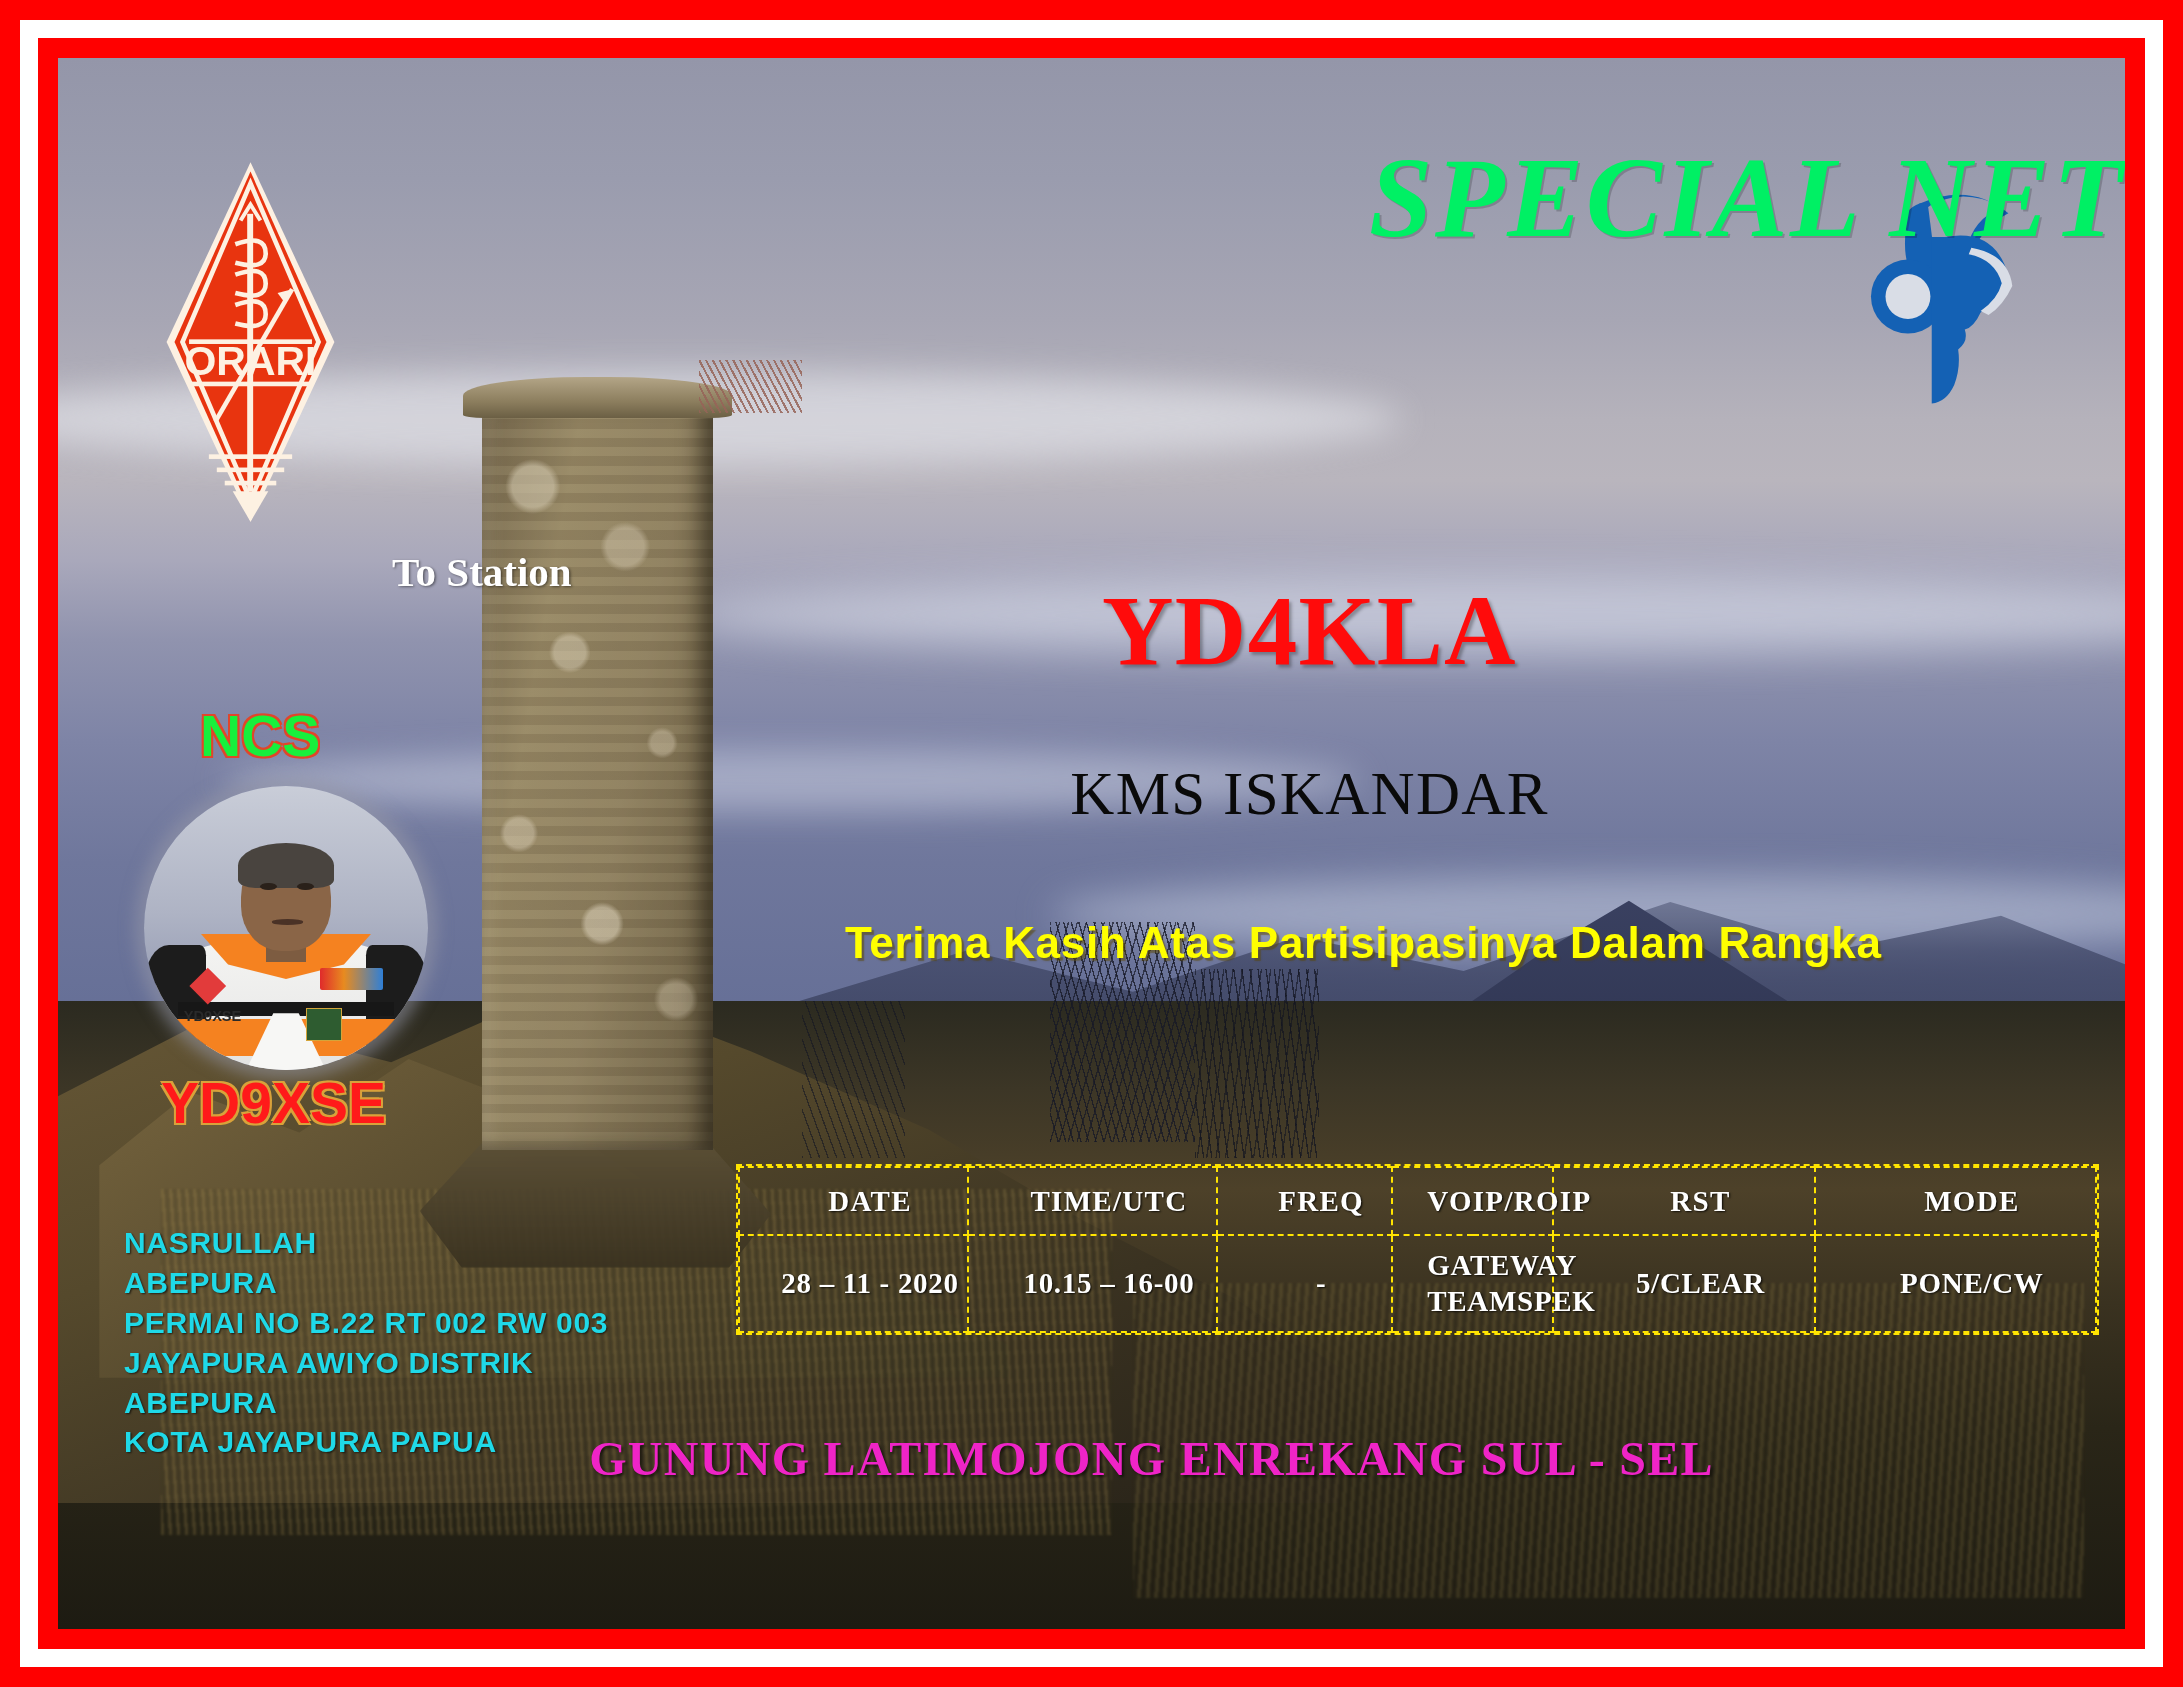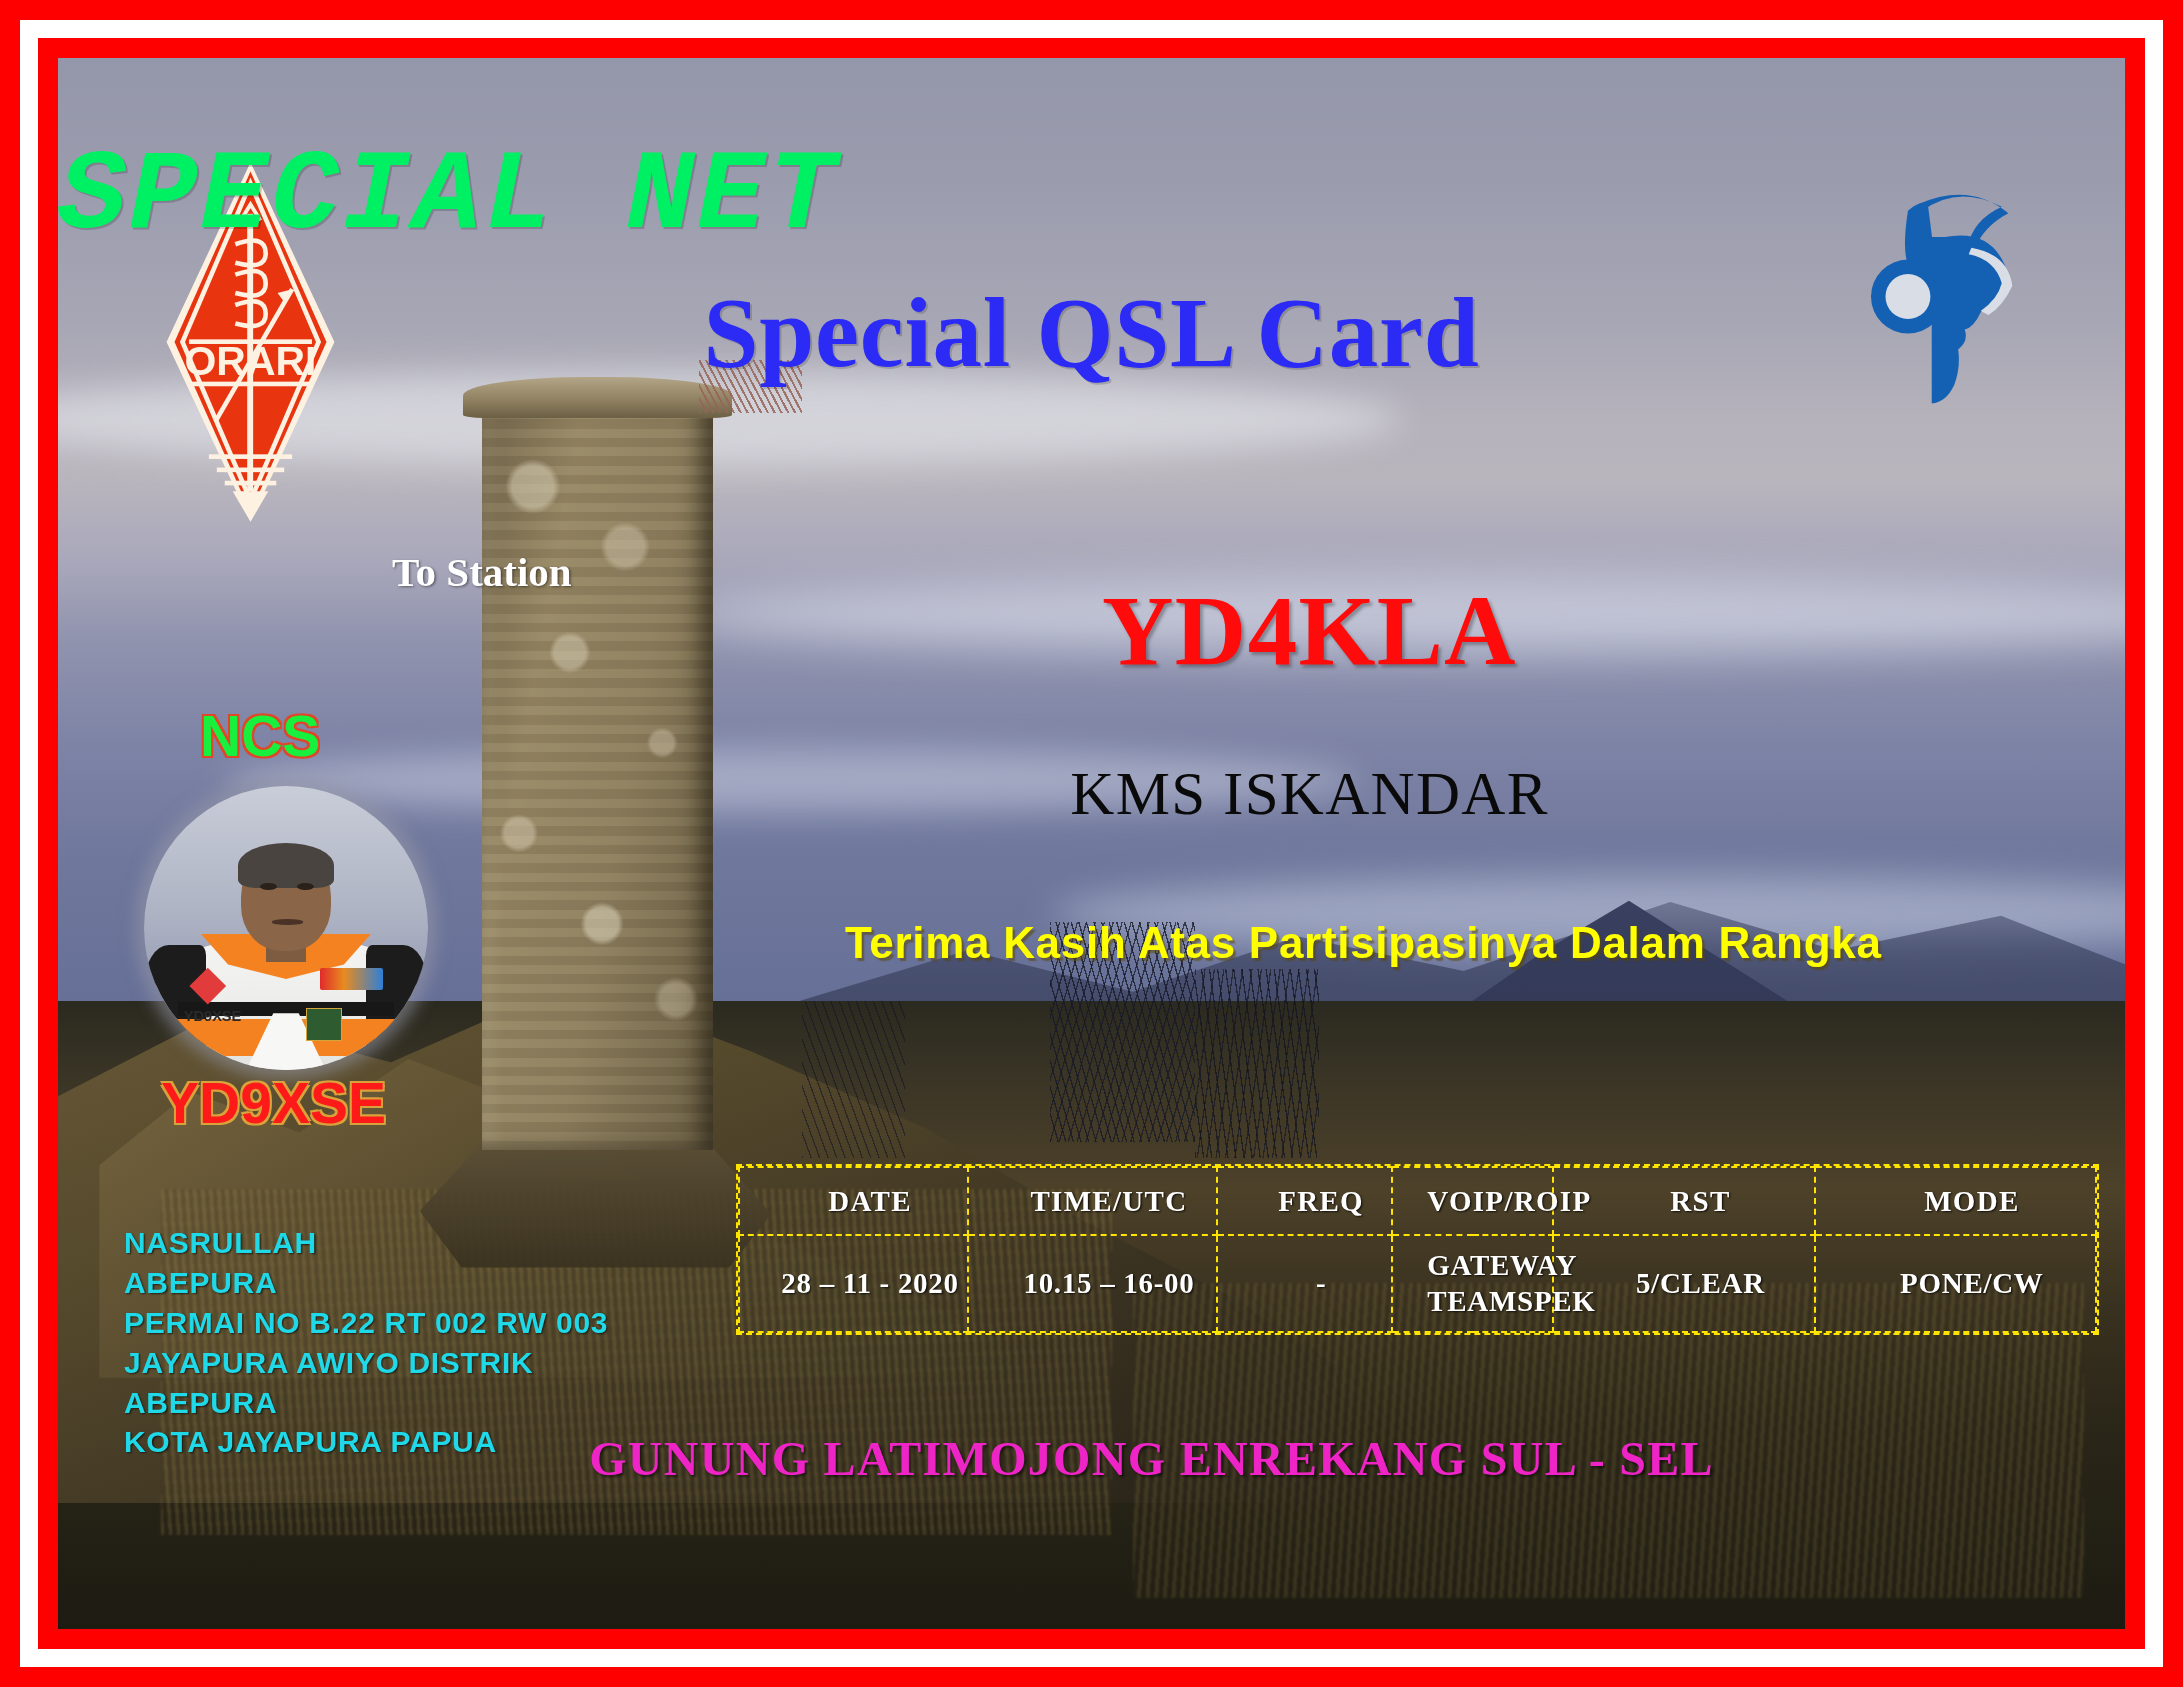--- a/index.html
+++ b/index.html
@@ -78,22 +78,22 @@
                repeating-linear-gradient(106deg,rgba(22,24,38,.70) 0 1.3px,transparent 1.3px 8.6px);}
   .treeB{position:absolute;left:55%;top:58%;width:6%;height:12%;
     background:repeating-linear-gradient(82deg,rgba(18,20,32,.72) 0 1.3px,transparent 1.3px 8px),
                repeating-linear-gradient(98deg,rgba(18,20,32,.62) 0 1.3px,transparent 1.3px 9.3px);}
   .treeC{position:absolute;left:36%;top:60%;width:5%;height:10%;
     background:repeating-linear-gradient(70deg,rgba(20,22,34,.60) 0 1.3px,transparent 1.3px 8px);}
 
   
   .t{position:absolute;white-space:nowrap;}
 
-  .title-net{left:0;right:0;top:74px;text-align:left;font-size:114px;font-weight:bold;font-style:italic;
-    color:#00f064;font-family:Liberation Mono, monospace;letter-spacing:2.6px;
+  .title-net{left:0;right:0;top:74px;text-align:right;font-size:114px;font-weight:bold;font-style:italic;
+    color:#00f064;font-family:Liberation Serif, serif;letter-spacing:2.6px;
     text-shadow:2px 2px 0 rgba(0,0,0,.18);}
   .title-qsl{left:0;right:0;top:218px;text-align:center;font-size:99px;font-weight:bold;
     color:#2b2bf5;font-family:"Liberation Serif",serif;letter-spacing:0.7px;
     text-shadow:2px 2px 0 rgba(0,0,0,.16);}
 
   .to-station{left:334px;top:490px;font-size:41px;font-weight:bold;color:#ffffff;
     font-family:"Liberation Serif",serif;text-shadow:1.3px 1.3px 2.6px rgba(0,0,0,.45);}
 
   .ncs{left:142px;top:645px;font-size:57px;font-weight:bold;color:#17f03c;
     font-family:"Liberation Sans",sans-serif;
@@ -234,21 +234,20 @@
         <path d="M62 66 q18 -16 30 -10 l14 108 q-20 10 -36 -2 q-20 -20 -8 -96 z" fill="#1461b4"></path>
         <circle cx="62" cy="196" r="56" fill="#1461b4"></circle>
         <circle cx="62" cy="196" r="34" fill="#d9dde6"></circle>
         <path d="M118 106 q76 -14 96 58 q-16 40 -42 56 q-10 22 -24 26 q6 18 -10 30 q4 28 -6 54
                  q-12 26 -34 28 l0 -252 z" fill="#1461b4"></path>
         <path d="M158 122 q56 10 62 58 q-14 30 -36 44 l-12 -6 q26 -18 32 -42 q-10 -36 -50 -44 z" fill="#d9dde6"></path>
       </svg>
     </div>
 
     <div class="t title-net">SPECIAL NET</div>
-    <div class="t title-qsl">Special QSL Card</div>
 
     <div class="t to-station">To Station</div>
     <div class="t callsign">YD4KLA</div>
     <div class="t opname">KMS ISKANDAR</div>
 
     <div class="t ncs">NCS</div>
 
     <div class="photo-oval">
       <div class="po-bg"></div>
       <div class="po-shirt"></div>

